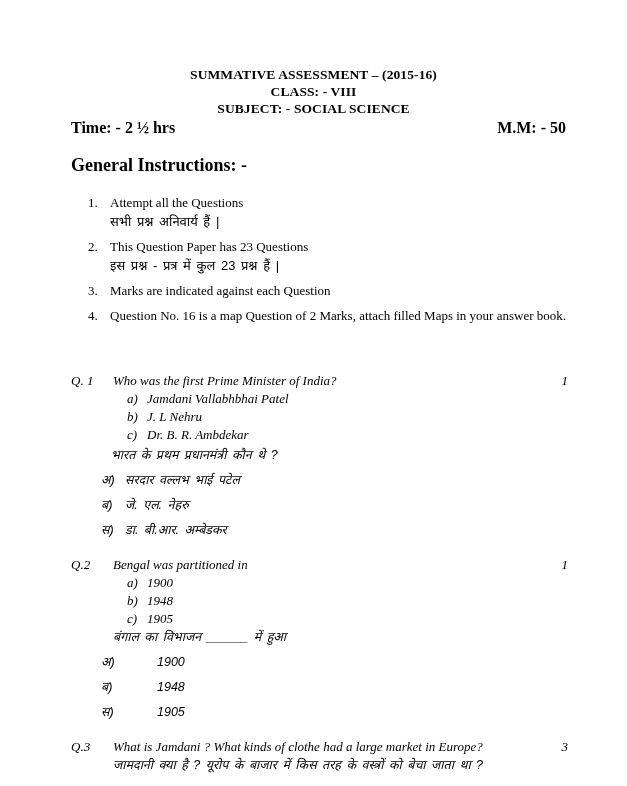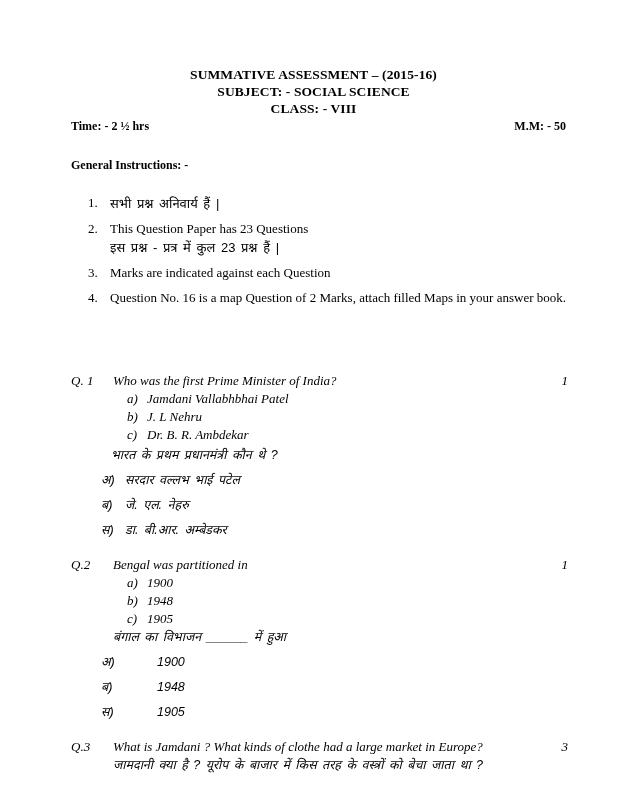--- a/index.html
+++ b/index.html
@@ -39,30 +39,30 @@
 
   .timerow {
     position: absolute;
     left: 71px;
     top: 119px;
     width: 495px;
     display: flex;
     justify-content: space-between;
     align-items: center;
     font-weight: bold;
-    font-size: 12px;
+    font-size: 16px;
   }
 
   
   .instr-head {
     position: absolute;
     left: 71px;
     width: 500px;
     font-weight: bold;
-    font-size: 12px;
+    font-size: 18px;
     line-height: 19px;
   }
   .instr-head.en { top: 156px; }
   .instr-head.hi { top: 174px; font-family: "Liberation Sans", "DejaVu Sans", sans-serif; font-size: 13px; }
 
   .instr-list {
     position: absolute;
     left: 88px;
     top: 194px;
     width: 490px;
@@ -171,36 +171,37 @@
   .q1-hi-q { margin-top: 2px; margin-left: 40px; }
   .spacer-sm { height: 4px; }
 </style>
 </head>
 <body>
 
 <div class="page">
 
   <div class="header">
     <div class="header-line">SUMMATIVE ASSESSMENT – (2015-16)</div>
+    <div class="header-line">CLASS: - VIII</div>
     <div class="header-line">SUBJECT: - SOCIAL SCIENCE</div>
-    <div class="header-line">CLASS: - VIII</div>
   </div>
 
   <div class="timerow">
     <div>Time: - 2 ½ hrs</div>
     <div>M.M: - 50</div>
   </div>
 
   <div class="instr-head en">General Instructions: -</div>
 
   <div class="instr-list">
 
     <div class="instr-item">
       <div class="instr-num">1.</div>
       <div class="instr-body">
+        <div class="instr-en">Attempt all the Questions</div>
         <div class="instr-hi">सभी प्रश्न अनिवार्य हैं |</div>
       </div>
     </div>
 
     <div class="instr-item">
       <div class="instr-num">2.</div>
       <div class="instr-body">
         <div class="instr-en">This Question Paper has 23 Questions</div>
         <div class="instr-hi">इस प्रश्न - प्रत्र में कुल 23 प्रश्न हैं |</div>
       </div>

